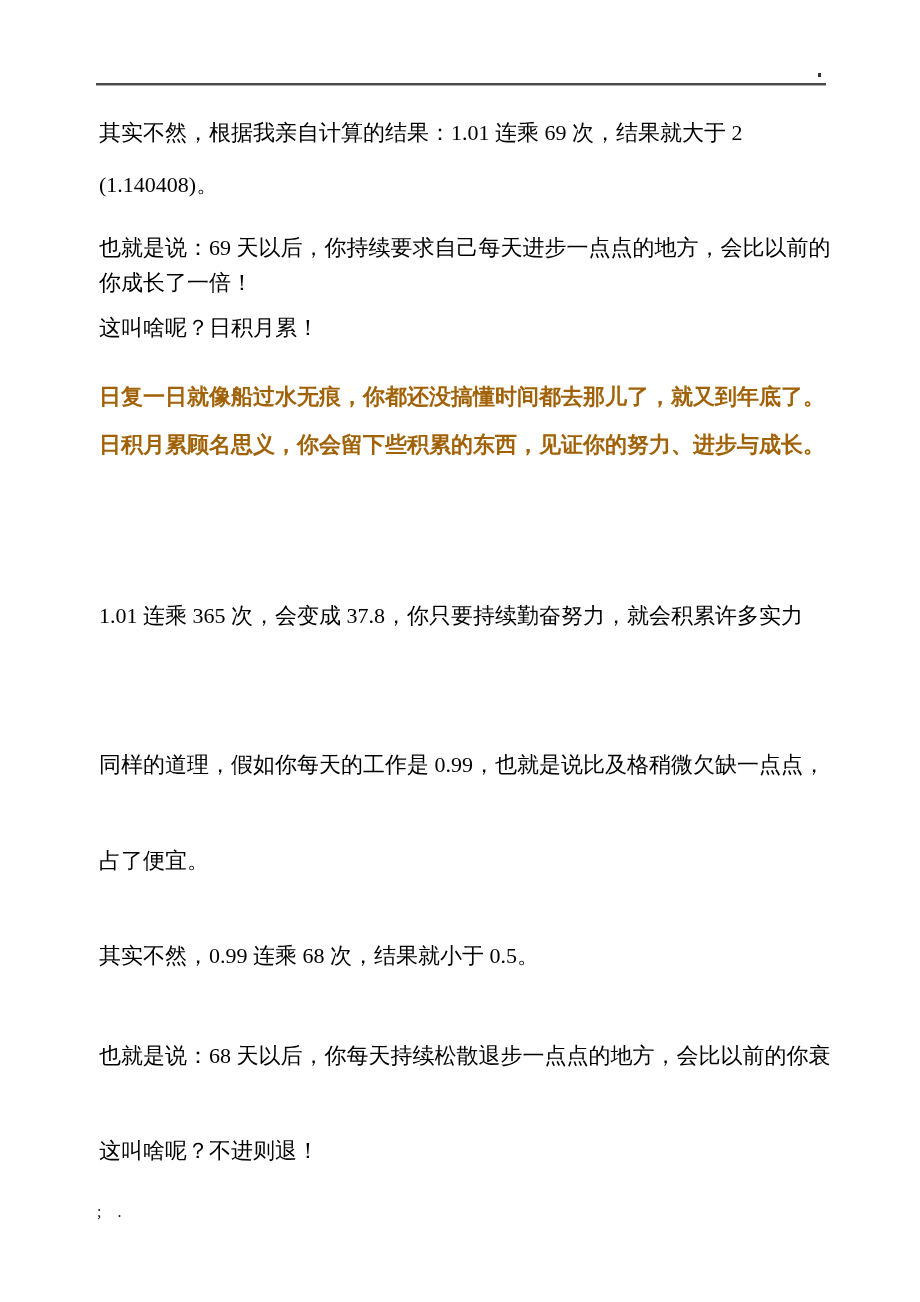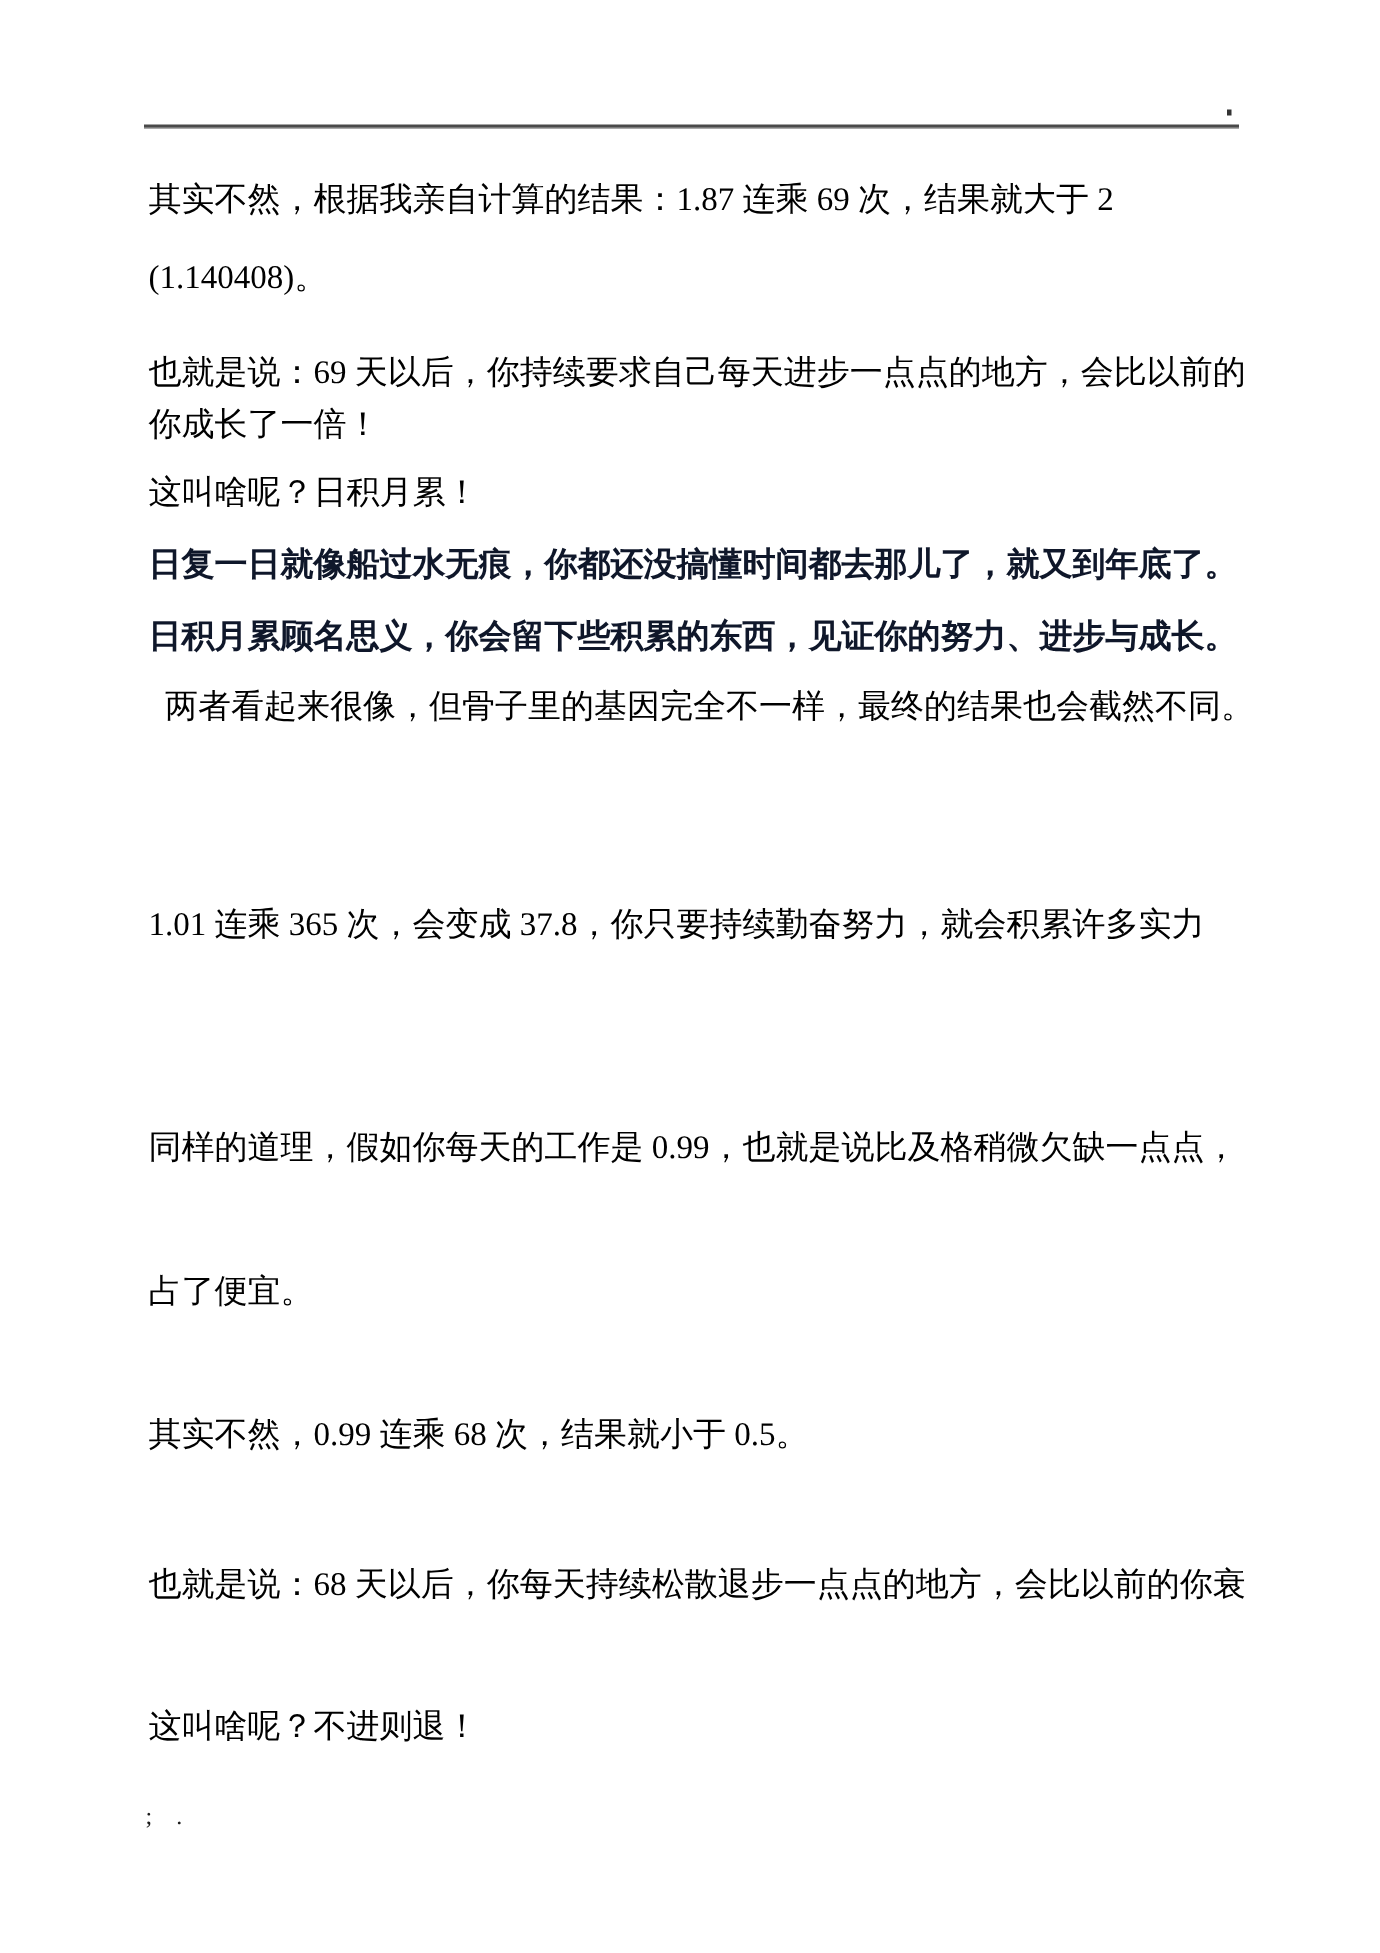--- a/index.html
+++ b/index.html
@@ -40,21 +40,22 @@
     font-size: 22px;
     line-height: 30px;
     white-space: nowrap;
     color: #000000;
   }
   .line.b {
     font-weight: normal;
   }
   .line.rb {
     font-weight: bold;
-    color: #0f172a;
+    color: #a16207;
+    margin-top: 21px;
   }
   .line.indent {
     left: 110px;
   }
   .footer-mark {
     position: absolute;
     top: 1203px;
     left: 97px;
     font-size: 16px;
     letter-spacing: 6px;
@@ -63,28 +64,27 @@
   }
 </style>
 </head>
 <body>
 
 <div class="page">
 
   <div class="header-rule"></div>
   <div class="header-dot"></div>
 
-  <div class="line" style="top:118px">其实不然，根据我亲自计算的结果：1.87 连乘 69 次，结果就大于 2</div>
+  <div class="line" style="top:118px">其实不然，根据我亲自计算的结果：1.01 连乘 69 次，结果就大于 2</div>
   <div class="line" style="top:170px">(1.140408)。</div>
   <div class="line" style="top:233px">也就是说：69 天以后，你持续要求自己每天进步一点点的地方，会比以前的</div>
   <div class="line" style="top:268px">你成长了一倍！</div>
   <div class="line b" style="top:313px">这叫啥呢？日积月累！</div>
   <div class="line rb" style="top:361px">日复一日就像船过水无痕，你都还没搞懂时间都去那儿了，就又到年底了。</div>
   <div class="line rb" style="top:409px">日积月累顾名思义，你会留下些积累的东西，见证你的努力、进步与成长。</div>
-  <div class="line indent" style="top:456px">两者看起来很像，但骨子里的基因完全不一样，最终的结果也会截然不同。</div>
   <div class="line b" style="top:601px">1.01 连乘 365 次，会变成 37.8，你只要持续勤奋努力，就会积累许多实力</div>
   <div class="line" style="top:750px">同样的道理，假如你每天的工作是 0.99，也就是说比及格稍微欠缺一点点，</div>
   <div class="line" style="top:846px">占了便宜。</div>
   <div class="line" style="top:941px">其实不然，0.99 连乘 68 次，结果就小于 0.5。</div>
   <div class="line" style="top:1041px">也就是说：68 天以后，你每天持续松散退步一点点的地方，会比以前的你衰</div>
   <div class="line" style="top:1136px">这叫啥呢？不进则退！</div>
 
   <div class="footer-mark">; .</div>
 
 </div>

